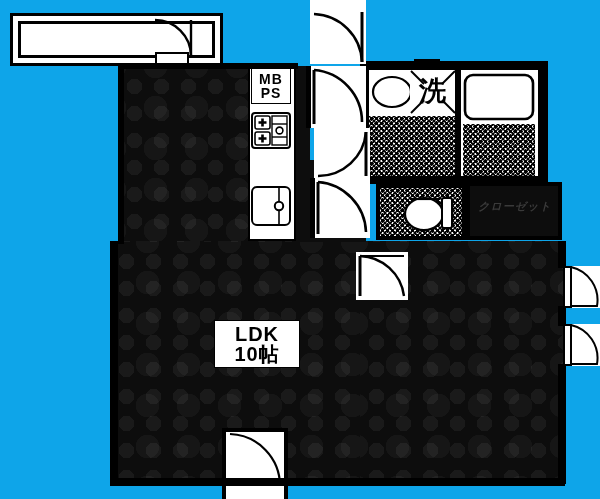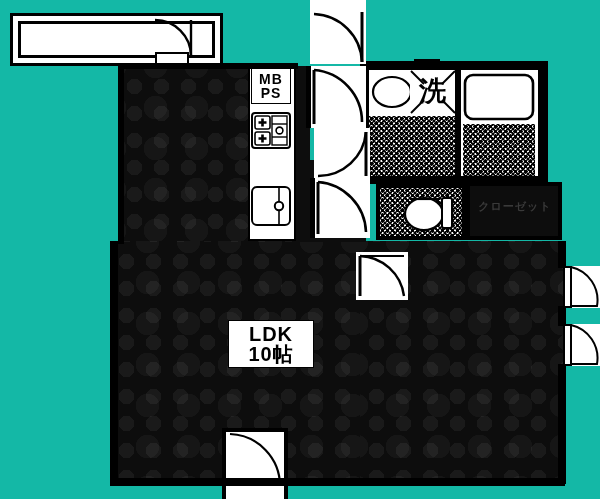--- a/index.html
+++ b/index.html
@@ -10,21 +10,21 @@
   body {
     width: 600px;
     height: 499px;
     font-family: "Liberation Sans", "DejaVu Sans", sans-serif;
     overflow: hidden;
   }
   #plan {
     position: relative;
     width: 600px;
     height: 499px;
-    background: #14b8a6;
+    background: #0ea5e9;
   }
   .abs { position: absolute; }
 
   
   .blk  { background: #0d0d0d; }
   .wht  { background: #ffffff; }
   .wall { background: #000000; }
 
   
   .speck {
@@ -182,21 +182,21 @@
   <div class="abs" style="left:400px; top:190px; width:54px; height:44px;">
     <svg width="54" height="44" viewBox="0 0 54 44">
       <ellipse cx="24" cy="24" rx="19" ry="16" fill="#fff" stroke="#000" stroke-width="2.2"></ellipse>
       <rect x="42" y="8" width="10" height="30" rx="2" fill="#fff" stroke="#000" stroke-width="2"></rect>
       <path d="M10 9 h30" stroke="#000" stroke-width="2.2"></path>
     </svg>
   </div>
 
   <div class="abs wall" style="left:466px; top:182px; width:96px; height:58px;"></div>
   <div class="abs blk" style="left:470px; top:186px; width:88px; height:50px;"></div>
-  <div class="abs closet-text nowrap" style="left:470px; top:199px; width:90px; text-align:center;">クローゼット</div>
+  <div class="abs closet-text nowrap" style="left:470px; top:199px; width:90px; text-align:center;font-style:italic;">クローゼット</div>
 
   <div class="abs wht" style="left:310px; top:0px; width:56px; height:64px;"></div>
   <div class="abs arc" style="left:312px; top:10px; width:52px; height:54px;">
     <svg width="52" height="54" viewBox="0 0 52 54">
       <path d="M50 52 A50 50 0 0 0 2 4" fill="none" stroke="#000" stroke-width="2.6"></path>
       <line x1="50" y1="52" x2="50" y2="2" stroke="#000" stroke-width="3"></line>
     </svg>
   </div>
 
   <div class="abs wht" style="left:310px; top:66px; width:56px; height:62px;"></div>
@@ -227,21 +227,21 @@
 
   <div class="abs wht" style="left:356px; top:252px; width:52px; height:48px;"></div>
   <div class="abs arc" style="left:358px; top:254px; width:48px; height:44px;">
     <svg width="48" height="44" viewBox="0 0 48 44">
       <path d="M2 2 A46 46 0 0 1 46 42" fill="none" stroke="#000" stroke-width="2.4"></path>
       <line x1="2" y1="2" x2="2" y2="42" stroke="#000" stroke-width="3"></line>
       <line x1="2" y1="2" x2="46" y2="2" stroke="#000" stroke-width="2"></line>
     </svg>
   </div>
 
-  <div class="abs lbl lbl-ldk" style="left:228px; top:320px; width:86px; height:48px;">
+  <div class="abs lbl lbl-ldk" style="left:214px; top:320px; width:86px; height:48px;">
     <span>LDK</span>
     <span>10帖</span>
   </div>
 
 
   <div class="abs wall" style="left:222px; top:428px; width:66px; height:71px;"></div>
   <div class="abs wht" style="left:226px; top:432px; width:58px; height:67px;"></div>
   <div class="abs arc" style="left:228px; top:432px; width:54px; height:56px;">
     <svg width="54" height="56" viewBox="0 0 54 56">
       <path d="M2 2 A52 52 0 0 1 52 54" fill="none" stroke="#000" stroke-width="2.2"></path>

